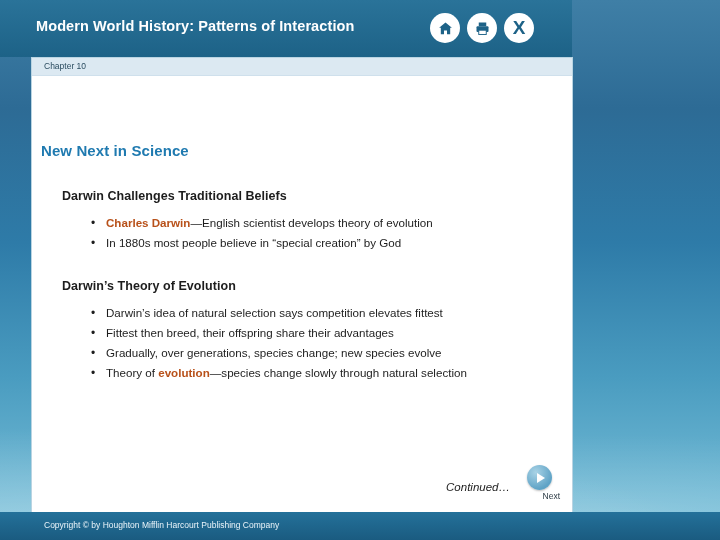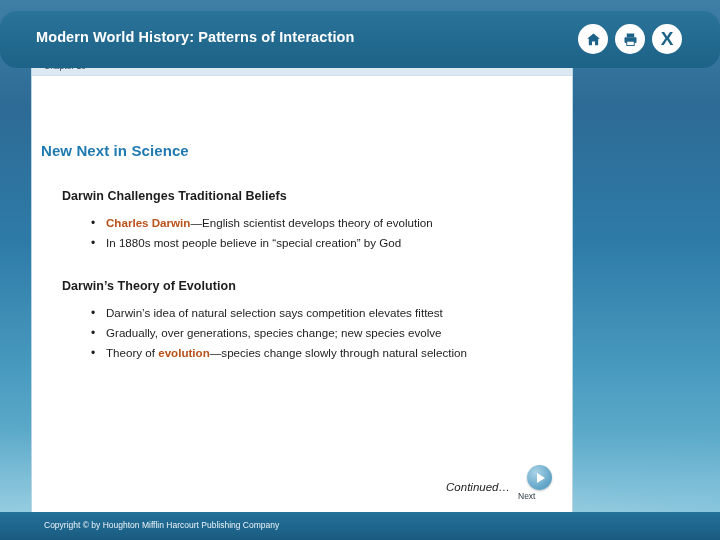--- a/index.html
+++ b/index.html
@@ -28,27 +28,26 @@
     left: 0; top: 0; right: 0; bottom: 0;
     background:
       radial-gradient(ellipse 900px 160px at 10% 100%, rgba(255,255,255,0.30), rgba(255,255,255,0) 70%),
       radial-gradient(ellipse 700px 120px at 85% 96%, rgba(255,255,255,0.18), rgba(255,255,255,0) 70%);
     pointer-events: none;
   }
 
   
   .header {
     position: absolute;
-    left: 0; top: 11px;
-    width: 720px;
+    left: 0; top: 0;
+    width: 572px;
     height: 57px;
     background: #1f6b91;
     background: linear-gradient(180deg, #2a7399 0%, #1d6287 100%);
     z-index: 3;
-    border-radius: 17px;
   }
   .header-title {
     position: absolute;
     left: 36px;
     top: 18px;
     color: #ffffff;
     font-size: 14.5px;
     font-weight: bold;
     letter-spacing: 0.1px;
     white-space: nowrap;
@@ -176,21 +175,21 @@
     font-size: 11.5px;
     font-style: italic;
     color: #1d1d1d;
     white-space: nowrap;
   }
   .next-wrap {
     position: absolute;
     right: 12px;
     bottom: 27px;
     width: 42px;
-    text-align: left;
+    text-align: right;
     cursor: pointer;
   }
   .next-circle {
     width: 25px;
     height: 25px;
     margin: 0 auto;
     border-radius: 50%;
     background: #7fb9d6;
     background: radial-gradient(circle at 35% 30%, #a9d3e6, #5fa3c6 70%);
     display: flex;
@@ -273,20 +272,23 @@
           <span>In 1880s most people believe in “special creation” by God</span>
         </li>
       </ul>
 
       <div class="sub-head second">Darwin’s Theory of Evolution</div>
       <ul class="bullets indent-2">
         <li>
           <span>Darwin’s idea of natural selection says competition elevates fittest</span>
         </li>
         <li>
+          <span>Fittest then breed, their offspring share their advantages</span>
+        </li>
+        <li>
           <span>Gradually, over generations, species change; new species evolve</span>
         </li>
         <li>
           <span>Theory of </span><span class="term">evolution</span><span>—species change slowly through natural selection</span>
         </li>
       </ul>
     </div>
 
     <div class="continued">Continued…</div>
 

